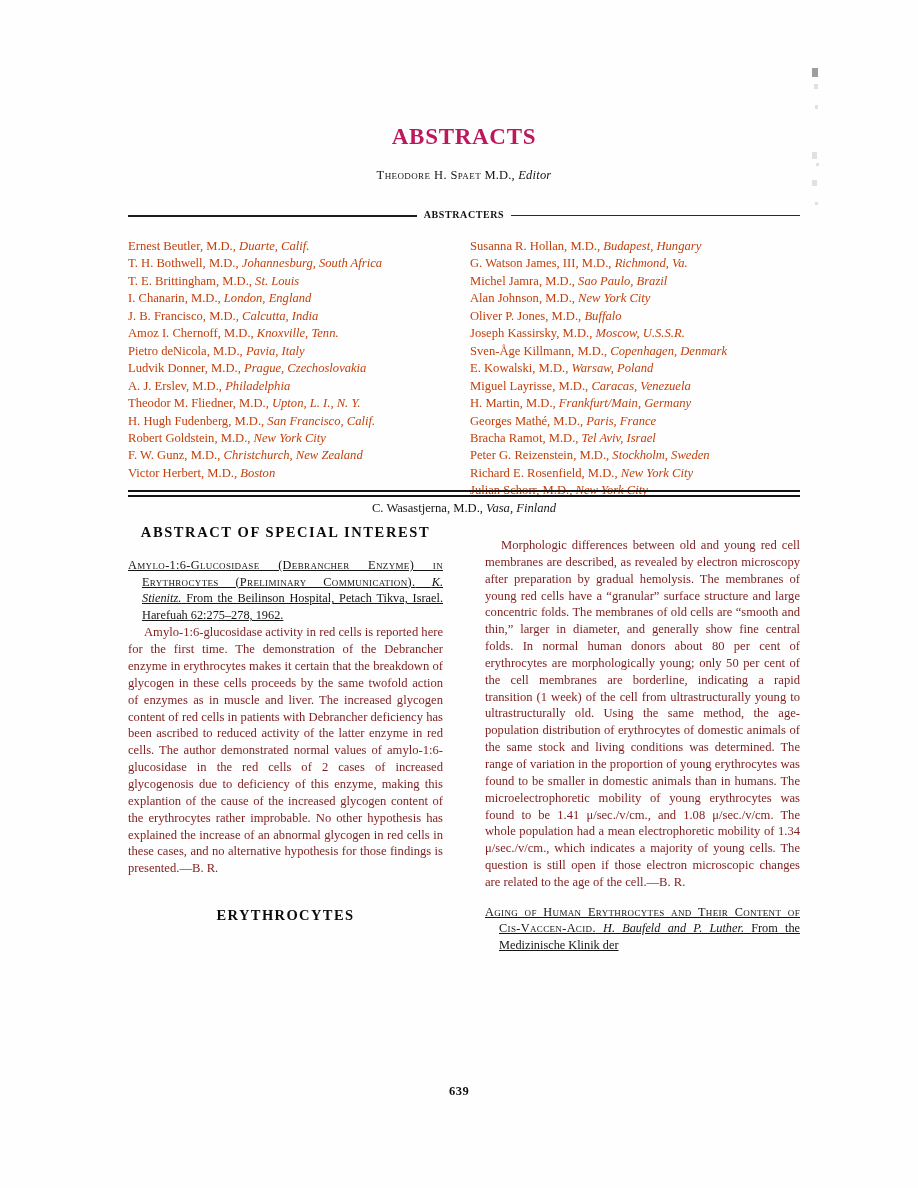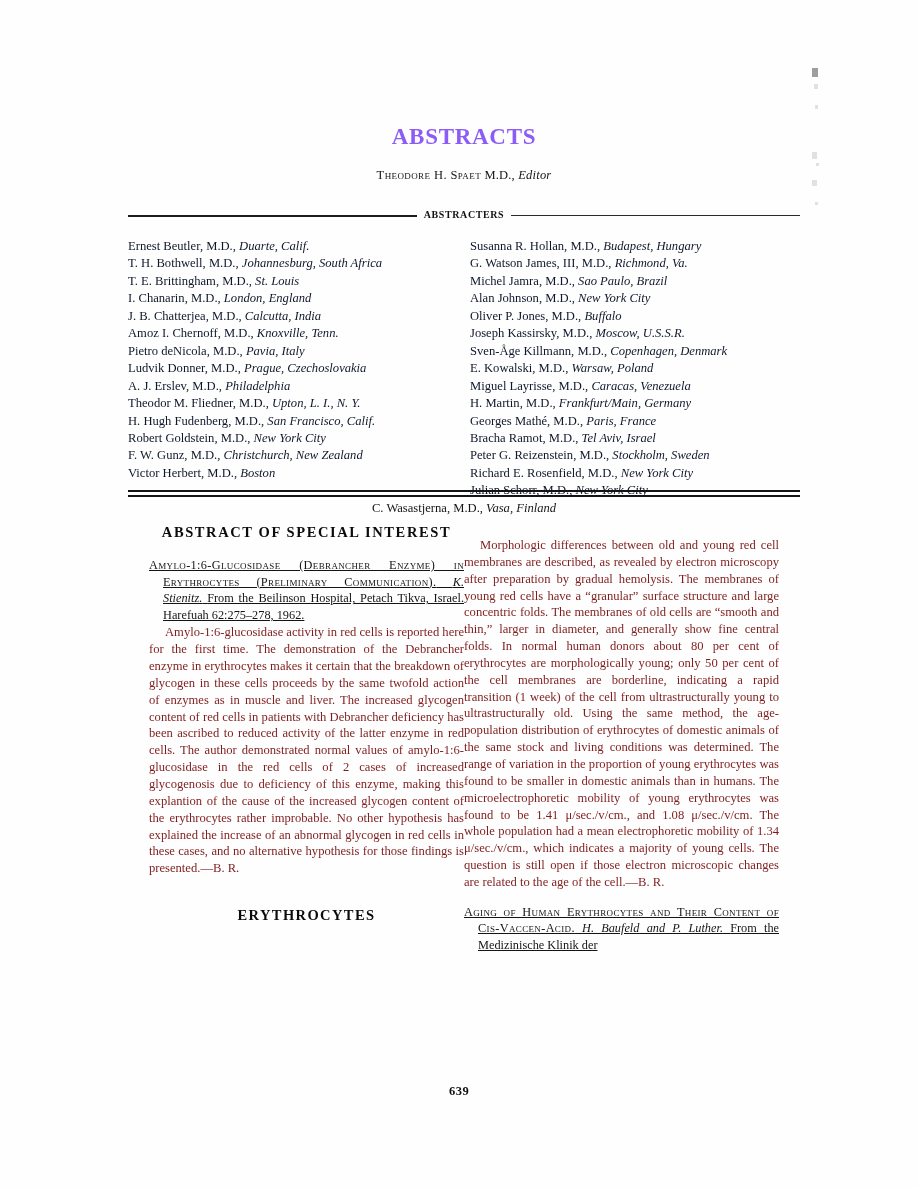--- a/index.html
+++ b/index.html
@@ -29,21 +29,21 @@
     position: absolute;
     left: 128px;
     top: 124px;
     width: 672px;
     text-align: center;
   }
   .doc-title {
     font-size: 23px;
     font-weight: bold;
     letter-spacing: 0.7px;
-    color: #8b5cf6;
+    color: #be185d;
     margin: 0;
   }
   .editor-line {
     margin-top: 18px;
     font-size: 12.5px;
     color: #141414;
     letter-spacing: 0.2px;
   }
   .sc {
     font-variant: small-caps;
@@ -91,21 +91,21 @@
     justify-content: space-between;
   }
   .ab-col {
     width: 318px;
   }
   .ab-col.right { width: 330px; }
   .ab-item {
     font-size: 12.6px;
     line-height: 17.45px;
     white-space: nowrap;
-    color: #0f172a;
+    color: #c2410c;
   }
   .ab-center {
     text-align: center;
     font-size: 12.6px;
     line-height: 17.45px;
     margin-top: 0px;
     color: #151515;
   }
 
   
@@ -119,21 +119,21 @@
   .double-rule .gap { height: 3px; }
   .double-rule .l2 { height: 2.2px; background: #131313; }
 
   
   .body-cols {
     position: absolute;
     left: 128px;
     top: 524px;
     width: 672px;
     display: flex;
-    justify-content: center;
+    justify-content: space-between;
   }
   .col {
     width: 315px;
   }
 
   .sect-head {
     text-align: center;
     font-size: 14.5px;
     font-weight: bold;
     letter-spacing: 1.6px;
@@ -221,21 +221,21 @@
     <div class="rule-seg thin"></div>
   </div>
 
   <div class="abstracters">
     <div class="ab-cols">
       <div class="ab-col left" id="ab-left">
           <div class="ab-item"><span>Ernest Beutler, M.D., </span><span class="it">Duarte, Calif.</span></div>
           <div class="ab-item"><span>T. H. Bothwell, M.D., </span><span class="it">Johannesburg, South Africa</span></div>
           <div class="ab-item"><span>T. E. Brittingham, M.D., </span><span class="it">St. Louis</span></div>
           <div class="ab-item"><span>I. Chanarin, M.D., </span><span class="it">London, England</span></div>
-          <div class="ab-item"><span>J. B. Chatterjea, M.D., </span><span class="it">Calcutta, India</span></div>
+          <div class="ab-item"><span>J. B. Francisco, M.D., </span><span class="it">Calcutta, India</span></div>
           <div class="ab-item"><span>Amoz I. Chernoff, M.D., </span><span class="it">Knoxville, Tenn.</span></div>
           <div class="ab-item"><span>Pietro deNicola, M.D., </span><span class="it">Pavia, Italy</span></div>
           <div class="ab-item"><span>Ludvik Donner, M.D., </span><span class="it">Prague, Czechoslovakia</span></div>
           <div class="ab-item"><span>A. J. Erslev, M.D., </span><span class="it">Philadelphia</span></div>
           <div class="ab-item"><span>Theodor M. Fliedner, M.D., </span><span class="it">Upton, L. I., N. Y.</span></div>
           <div class="ab-item"><span>H. Hugh Fudenberg, M.D., </span><span class="it">San Francisco, Calif.</span></div>
           <div class="ab-item"><span>Robert Goldstein, M.D., </span><span class="it">New York City</span></div>
           <div class="ab-item"><span>F. W. Gunz, M.D., </span><span class="it">Christchurch, New Zealand</span></div>
           <div class="ab-item"><span>Victor Herbert, M.D., </span><span class="it">Boston</span></div>
         </div>

